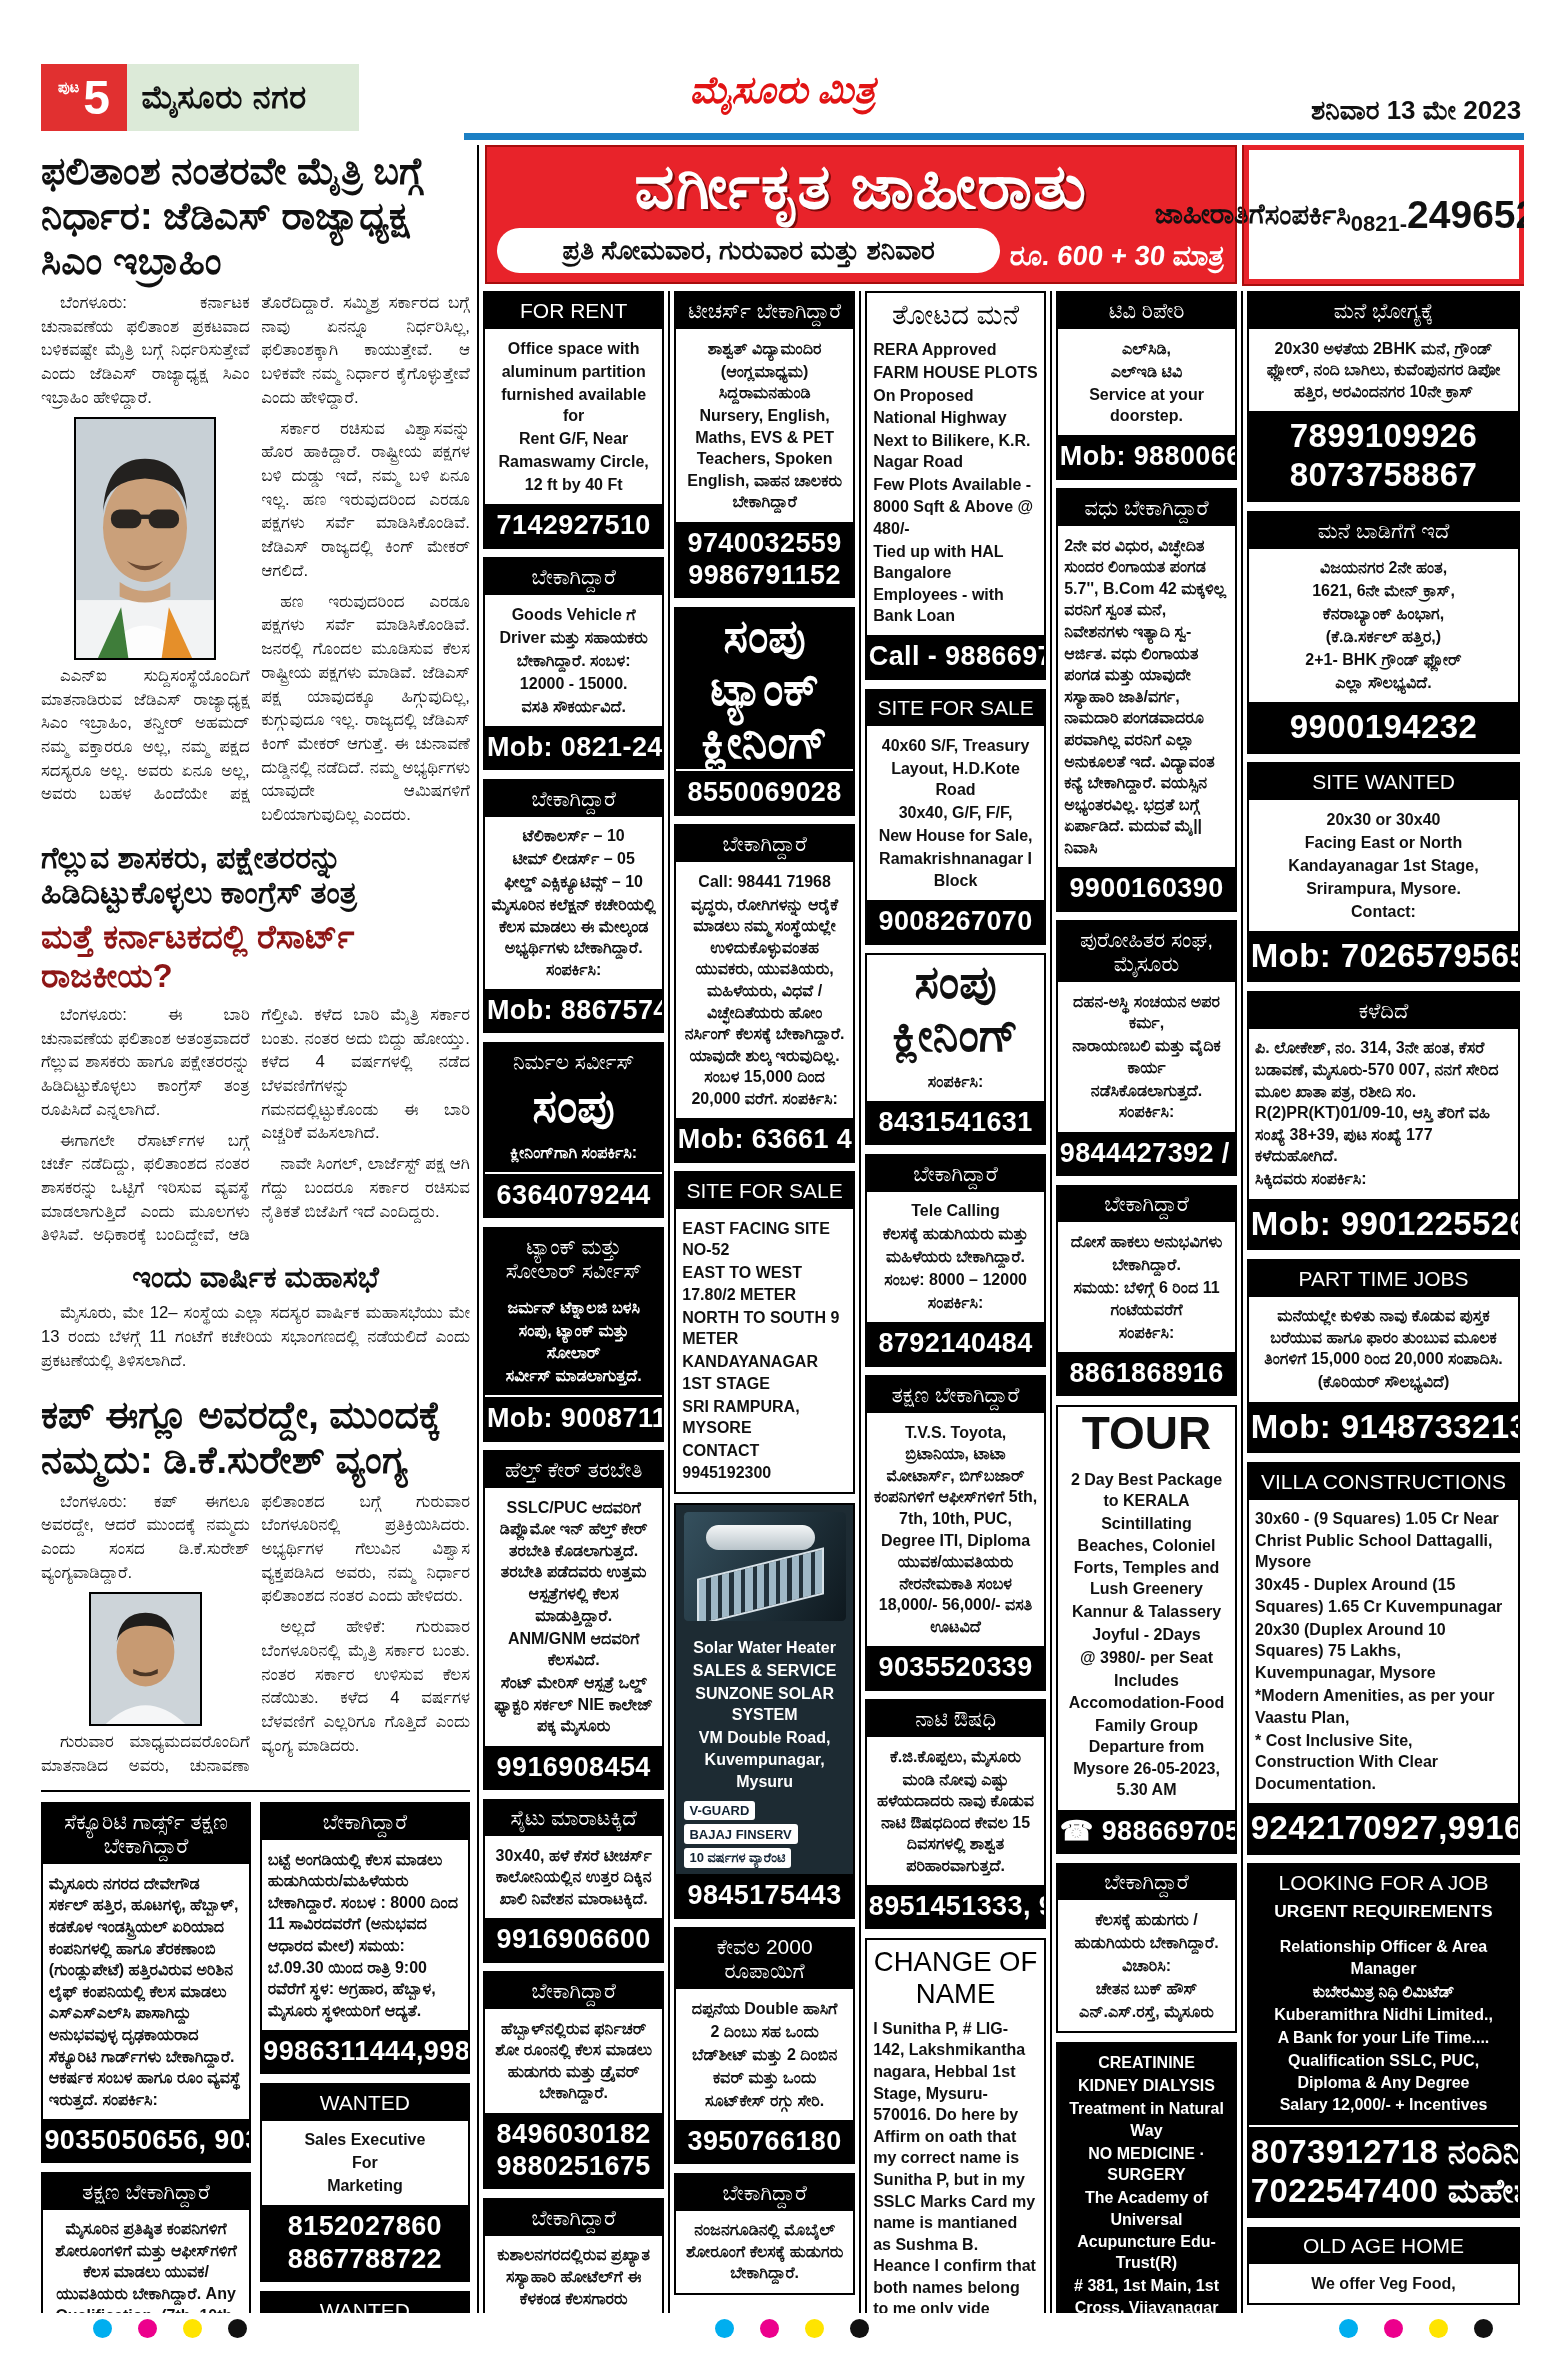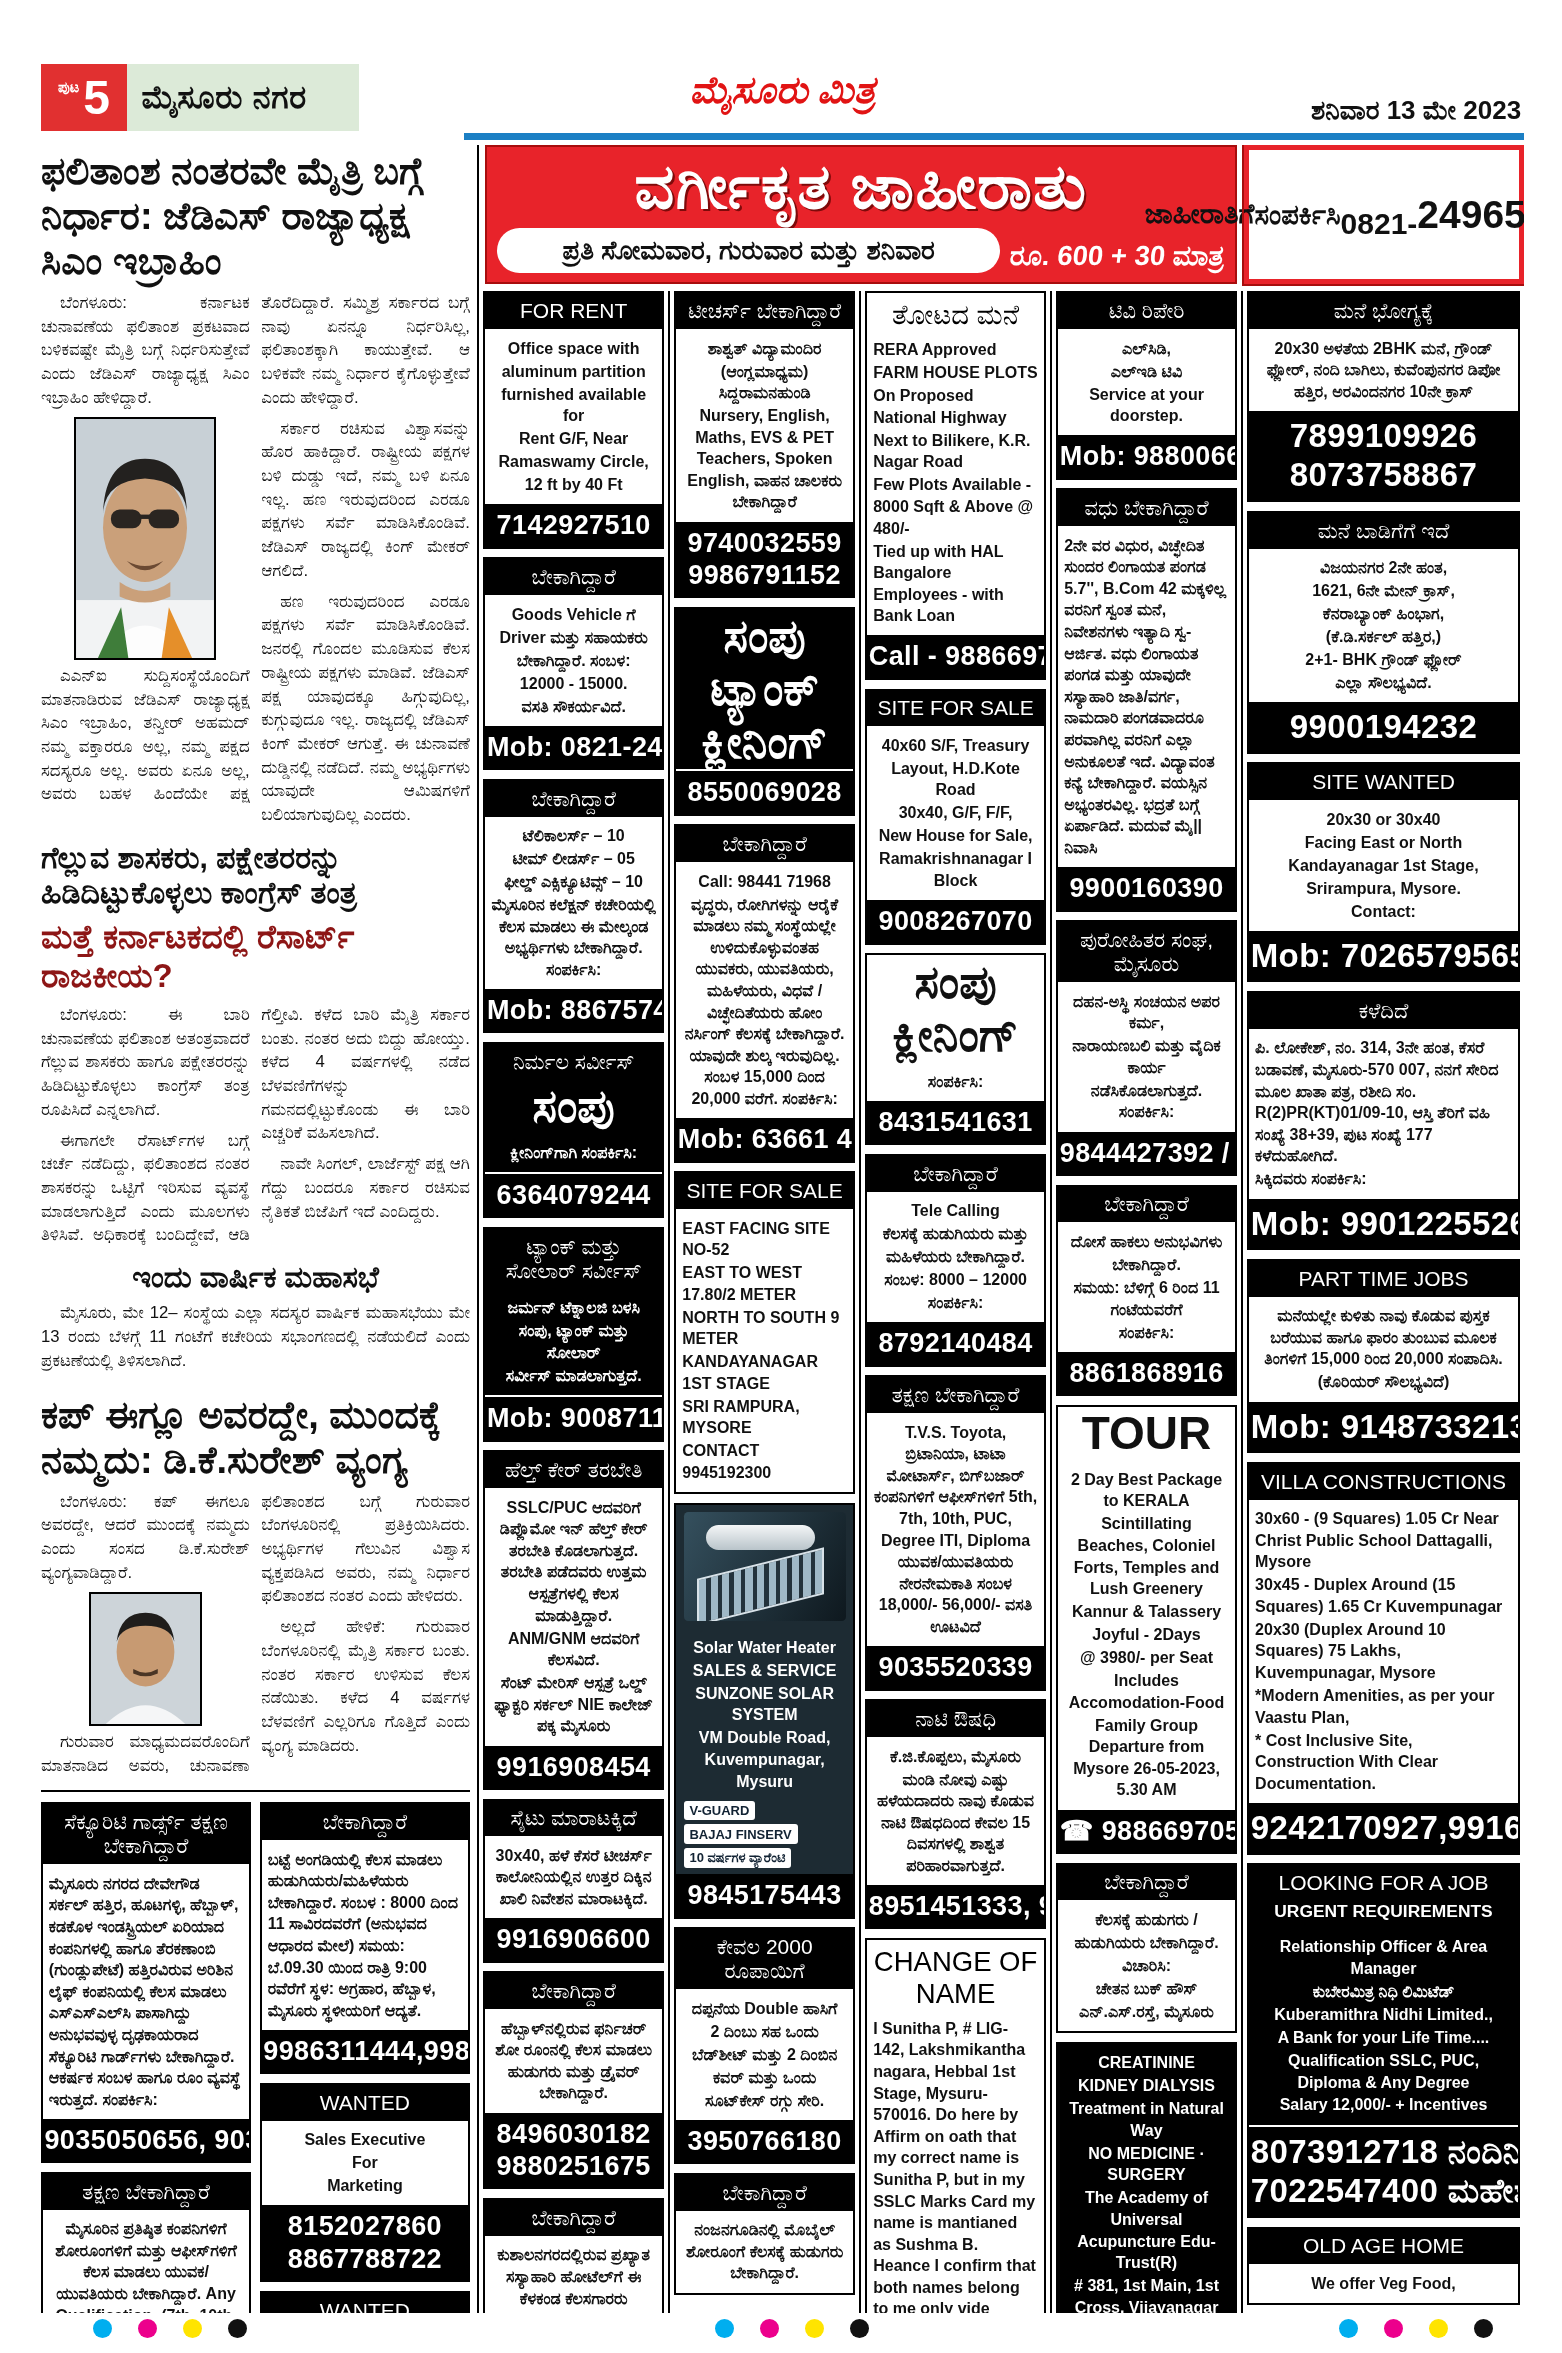--- a/index.html
+++ b/index.html
@@ -25,21 +25,21 @@
   .banner-title{color:#fff;font-weight:bold;font-size:62px;line-height:1.05;letter-spacing:1.4px;
                 text-shadow:2.2px 2.2px 0 #7e0a0a;}
   .banner-sub-row{display:flex;align-items:flex-end;gap:10px;margin-top:8.7px;}
   .banner-pill{flex:1;background:#fff;border-radius:32px;padding:7.2px 14.5px;font-weight:bold;font-size:26px;}
   .banner-price{color:#fff;font-weight:bold;font-size:27.5px;white-space:nowrap;transform:skewX(-6deg);}
   .contact-box{width:270px;background:#fff;border:5.8px solid #e8232a;outline:2.9px solid #a80d0d;
                display:flex;align-items:center;justify-content:center;text-align:center;
                font-weight:bold;}
   .contact-box .c1{font-size:27.5px;}
   .contact-box .c2{font-size:27.5px;margin-top:2.9px;}
-  .contact-box .c3{font-size:30px;margin-top:18px;}
+  .contact-box .c3{font-size:22px;margin-top:18px;}
   .contact-box .c4{font-size:39px;}
   .cols{display:flex;flex:1;overflow:hidden;}
   .acol{width:190px;padding:0 4.3px;border-left:2.2px solid #000;overflow:hidden;}
   .acol:first-child{border-left:none;}
   .acol.c5{width:287px;}
   
   .ad{border:2.2px solid #000;margin:0 0 8.7px;background:#fff;overflow:hidden;}
   .ad-h{background:#000;color:#fff;font-weight:normal;text-align:center;font-size:21px;padding:5.8px 2.9px;line-height:1.15;}
   .ad-h2{background:#000;color:#fff;font-weight:bold;text-align:center;font-size:17.4px;padding:0 2.9px 5.8px;}
   .ad-big{font-size:46px;font-weight:bold;text-align:center;line-height:1.1;padding:1.4px 0;}

